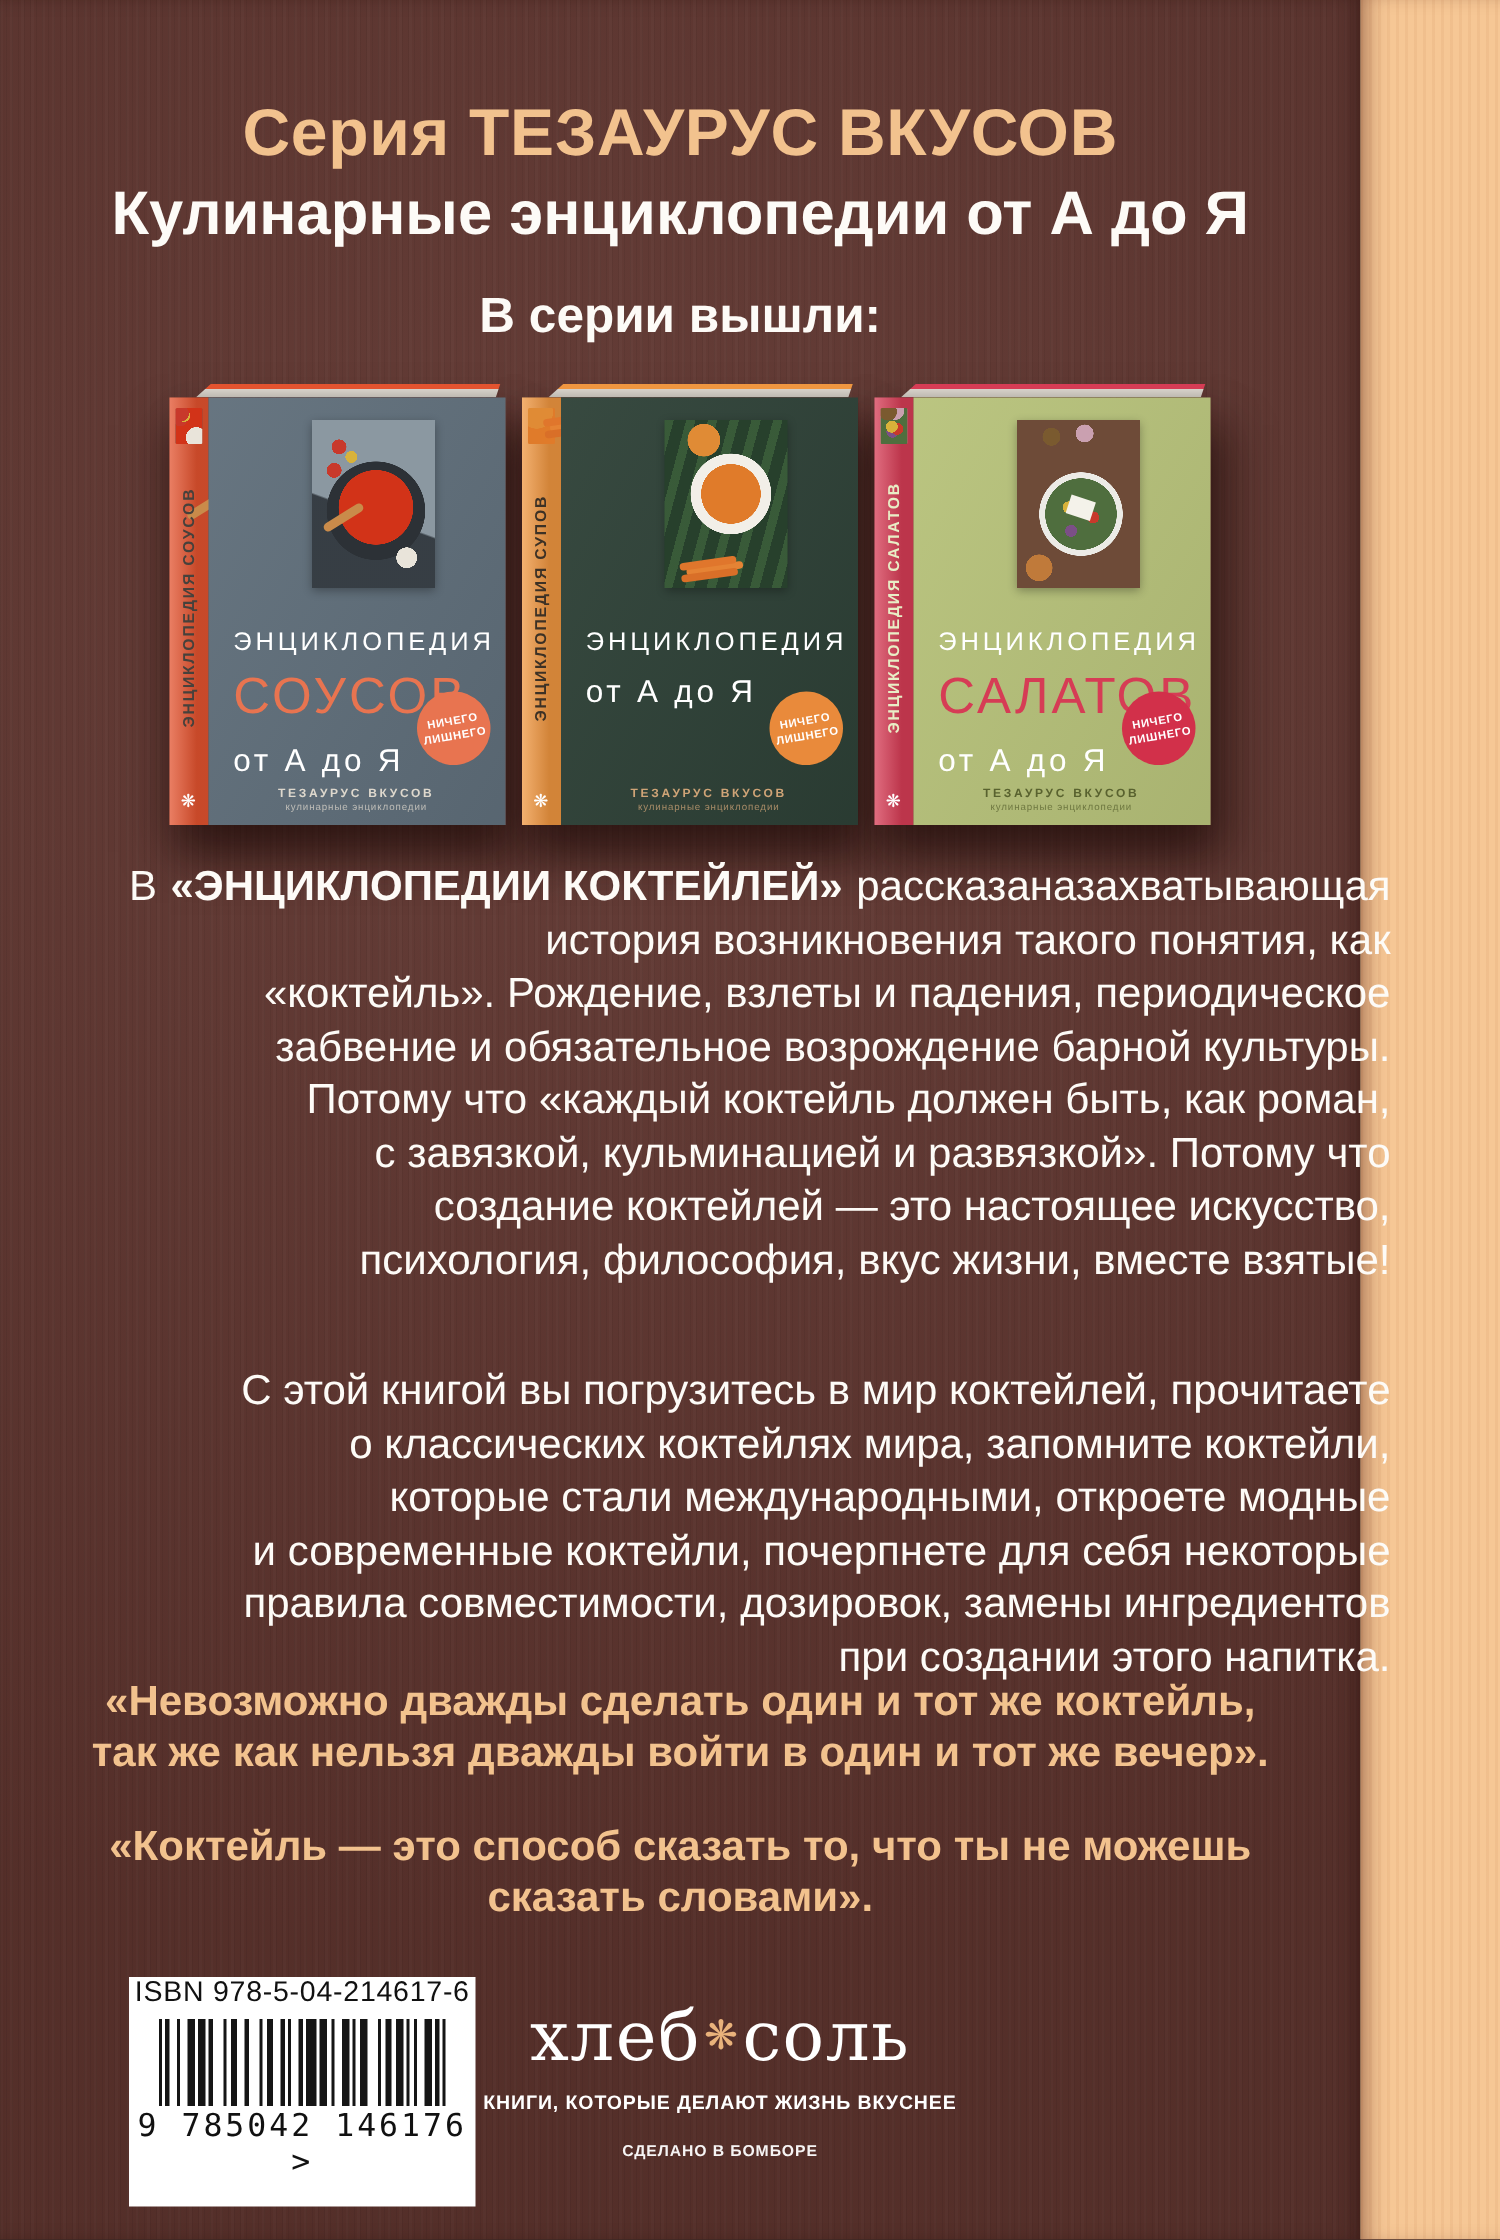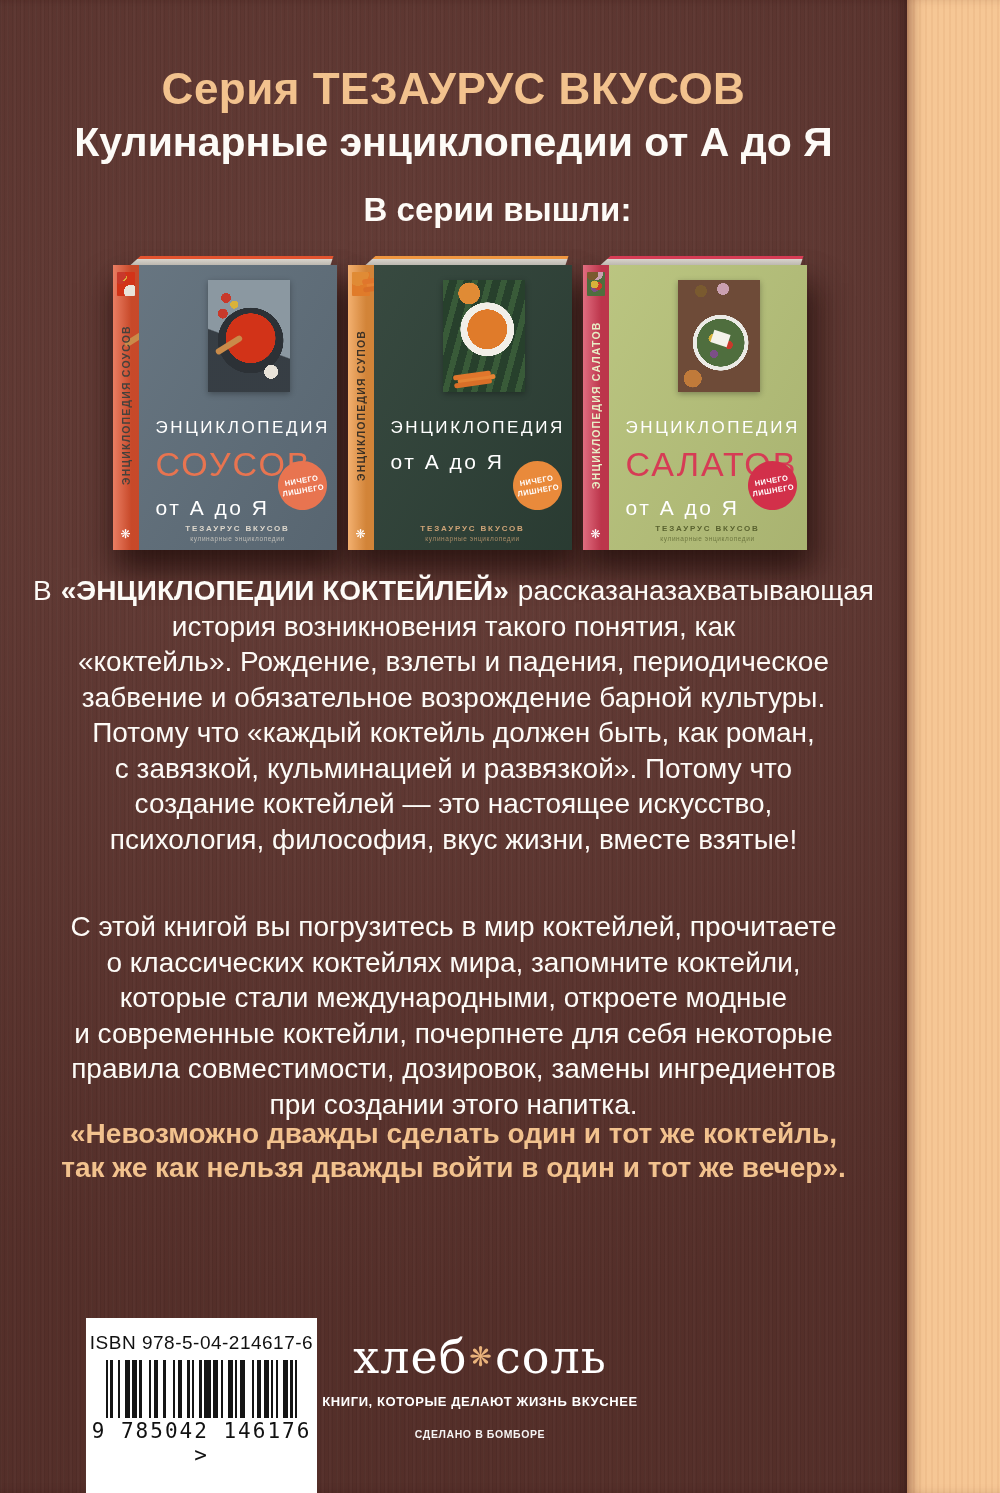--- a/index.html
+++ b/index.html
@@ -26,21 +26,21 @@
     box-shadow: inset 10px 0 14px -7px rgba(90,35,22,.55);
   }
 
   .content { position:absolute; left:0; top:0; width:907px; height:100%; }
 
   .h-series { position:absolute; top:64px; width:100%; text-align:center;
     font-size:44px; font-weight:700; letter-spacing:.5px; color:var(--accentText,#f2c28e); }
   .h-sub { position:absolute; top:119px; width:100%; text-align:center;
     font-size:41px; font-weight:700; color:#fdfbf7; }
   .h-released { position:absolute; top:191px; width:100%; text-align:center;
-    font-size:33px; font-weight:700; color:#fdfbf7;margin-left:44px; }
+    font-size:33px; font-weight:700; color:#fdfbf7; }
 
   
   .books { position:absolute; top:256px; left:0; width:100%;
     display:flex; justify-content:center; gap:11px; padding-left:12px; }
   .book { width:224px; }
   .book-top { height:9px; margin:0 3px 0 8px;
     background:linear-gradient(180deg, var(--spine) 0 3px, #d8d3cb 3px, #bdb8b0 100%);
     clip-path:polygon(10px 100%, 20px 0, 100% 0, calc(100% - 3px) 100%); }
   .book-body { display:flex; height:285px; box-shadow:0 18px 28px rgba(25,8,6,.55), 14px 20px 30px rgba(25,8,6,.35); }
   .spine { position:relative; width:26px; background:linear-gradient(90deg, rgba(255,255,255,.25), rgba(0,0,0,.12) 70%), var(--spine); }
@@ -93,33 +93,33 @@
       radial-gradient(circle 4px at 62% 58%, #c8392b 98%, transparent),
       radial-gradient(circle 4px at 44% 66%, #7b4f86 98%, transparent),
       radial-gradient(circle 24px at 52% 56%, #4f6e3e 99%, transparent),
       radial-gradient(circle 28px at 52% 56%, #ecebe6 99%, transparent),
       radial-gradient(circle 9px at 18% 88%, #c07a3a 98%, transparent),
       #6e4b38; position:relative; }
   .ph-salads::after { content:""; position:absolute; left:34px; top:52px; width:17px; height:13px;
       background:#f4f2ea; transform:rotate(18deg); }
 
   
-  .para { position:absolute; width:100%; text-align:center; color:#fdfbf7;
-    font-size:28px; line-height:35.5px; white-space:pre-line; }
+  .para { position:absolute; width:100%; text-align:right; color:#fdfbf7;
+    font-size:28px; line-height:35.5px; white-space:pre-line;margin-left:20px; }
   .p1 { top:573px; }
   .p1-first b { font-weight:700; margin:0 9px; }
   .p2 { top:909px; }
   .quote { position:absolute; width:100%; text-align:center; font-size:28px; line-height:34px;
     font-weight:700; color:var(--accentText,#f2c28e); white-space:pre-line; }
   .q1 { top:1117px; }
   .q2 { top:1214px; }
 
   
-  .barcode-box { position:absolute; left:86px; top:1318px; width:231px; height:175px;
-    background:#fff; padding-top:14px; text-align:center; }
+  .barcode-box { position:absolute; left:86px; top:1318px; width:231px; height:153px;
+    background:#fff; text-align:center; }
   .isbn { font-size:19px; color:#111; letter-spacing:.5px; }
   .bars { width:196px; height:58px; margin:6px auto 0; font-size:0; white-space:nowrap; }
   .bars span { display:inline-block; height:100%; }
   .bars .b { background:#151515; }
   .bdigits { font-family:"DejaVu Sans Mono", monospace; font-size:21px; color:#111;
     letter-spacing:2px; margin-top:1px; }
 
   .publisher { position:absolute; left:310px; top:1330px; width:340px; text-align:center; color:#fff; }
   .logo { font-family:"DejaVu Serif", serif; font-size:46px; letter-spacing:1px; }
   .logo .flower { color:#e9b27b; font-size:27px; vertical-align:7px; margin:0 2px; }
@@ -227,20 +227,22 @@
 
     <div class="para p2">С этой книгой вы погрузитесь в мир коктейлей, прочитаете
 о классических коктейлях мира, запомните коктейли,
 которые стали международными, откроете модные
 и современные коктейли, почерпнете для себя некоторые
 правила совместимости, дозировок, замены ингредиентов
 при создании этого напитка.</div>
 
     <div class="quote q1">«Невозможно дважды сделать один и тот же коктейль,
 так же как нельзя дважды войти в один и тот же вечер».</div>
+    <div class="quote q2">«Коктейль — это способ сказать то, что ты не можешь
+сказать словами».</div>
 
     <div class="barcode-box">
       <div class="isbn">ISBN 978-5-04-214617-6</div>
       <div class="bars"><span class="b" style="width:2.4px"></span><span class="s" style="width:2.4px"></span><span class="b" style="width:2.4px"></span><span class="s" style="width:4.8px"></span><span class="b" style="width:2.4px"></span><span class="s" style="width:4.8px"></span><span class="b" style="width:4.8px"></span><span class="s" style="width:2.4px"></span><span class="b" style="width:4.8px"></span><span class="s" style="width:2.4px"></span><span class="b" style="width:2.4px"></span><span class="s" style="width:7.199999999999999px"></span><span class="b" style="width:2.4px"></span><span class="s" style="width:2.4px"></span><span class="b" style="width:4.8px"></span><span class="s" style="width:4.8px"></span><span class="b" style="width:2.4px"></span><span class="s" style="width:7.199999999999999px"></span><span class="b" style="width:2.4px"></span><span class="s" style="width:2.4px"></span><span class="b" style="width:4.8px"></span><span class="s" style="width:4.8px"></span><span class="b" style="width:2.4px"></span><span class="s" style="width:2.4px"></span><span class="b" style="width:2.4px"></span><span class="s" style="width:4.8px"></span><span class="b" style="width:2.4px"></span><span class="s" style="width:2.4px"></span><span class="b" style="width:7.199999999999999px"></span><span class="s" style="width:2.4px"></span><span class="b" style="width:4.8px"></span><span class="s" style="width:2.4px"></span><span class="b" style="width:2.4px"></span><span class="s" style="width:4.8px"></span><span class="b" style="width:4.8px"></span><span class="s" style="width:2.4px"></span><span class="b" style="width:2.4px"></span><span class="s" style="width:2.4px"></span><span class="b" style="width:4.8px"></span><span class="s" style="width:7.199999999999999px"></span><span class="b" style="width:2.4px"></span><span class="s" style="width:2.4px"></span><span class="b" style="width:4.8px"></span><span class="s" style="width:2.4px"></span><span class="b" style="width:4.8px"></span><span class="s" style="width:2.4px"></span><span class="b" style="width:2.4px"></span><span class="s" style="width:2.4px"></span><span class="b" style="width:2.4px"></span><span class="s" style="width:4.8px"></span><span class="b" style="width:4.8px"></span><span class="s" style="width:2.4px"></span><span class="b" style="width:2.4px"></span><span class="s" style="width:2.4px"></span><span class="b" style="width:2.4px"></span></div>
       <div class="bdigits">9 785042 146176 &gt;</div>
     </div>
 
     <div class="publisher">
       <div class="logo"><span>хлеб</span><span class="flower">❋</span><span>соль</span></div>
       <div class="tagline">КНИГИ, КОТОРЫЕ ДЕЛАЮТ ЖИЗНЬ ВКУСНЕЕ</div>

